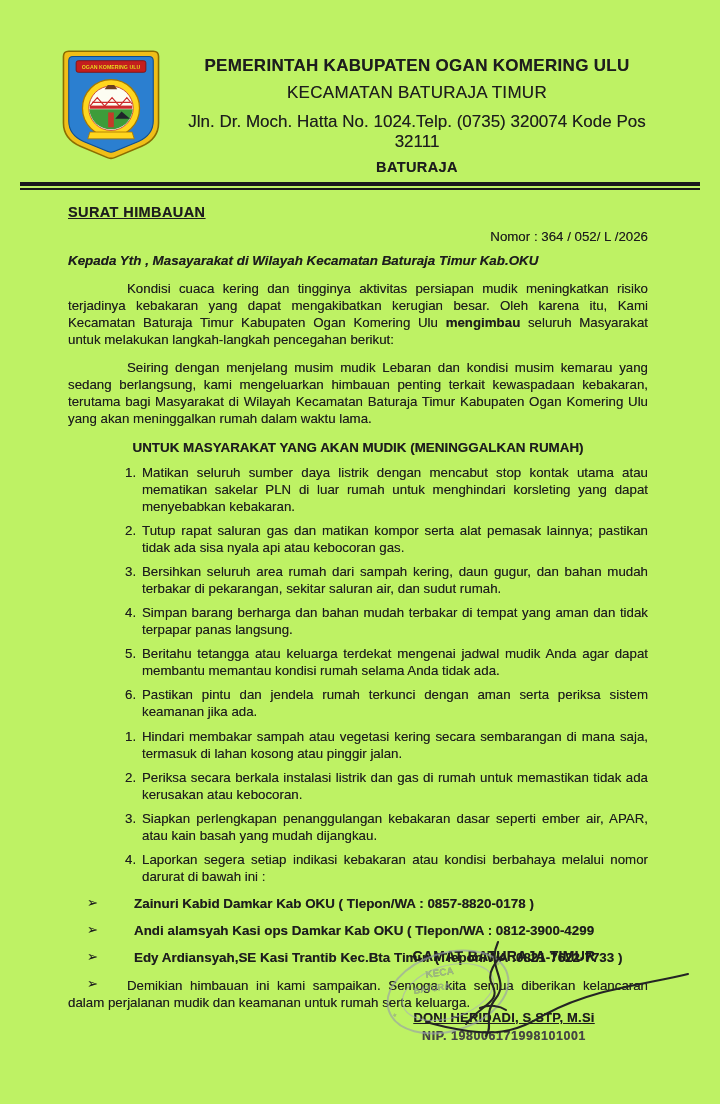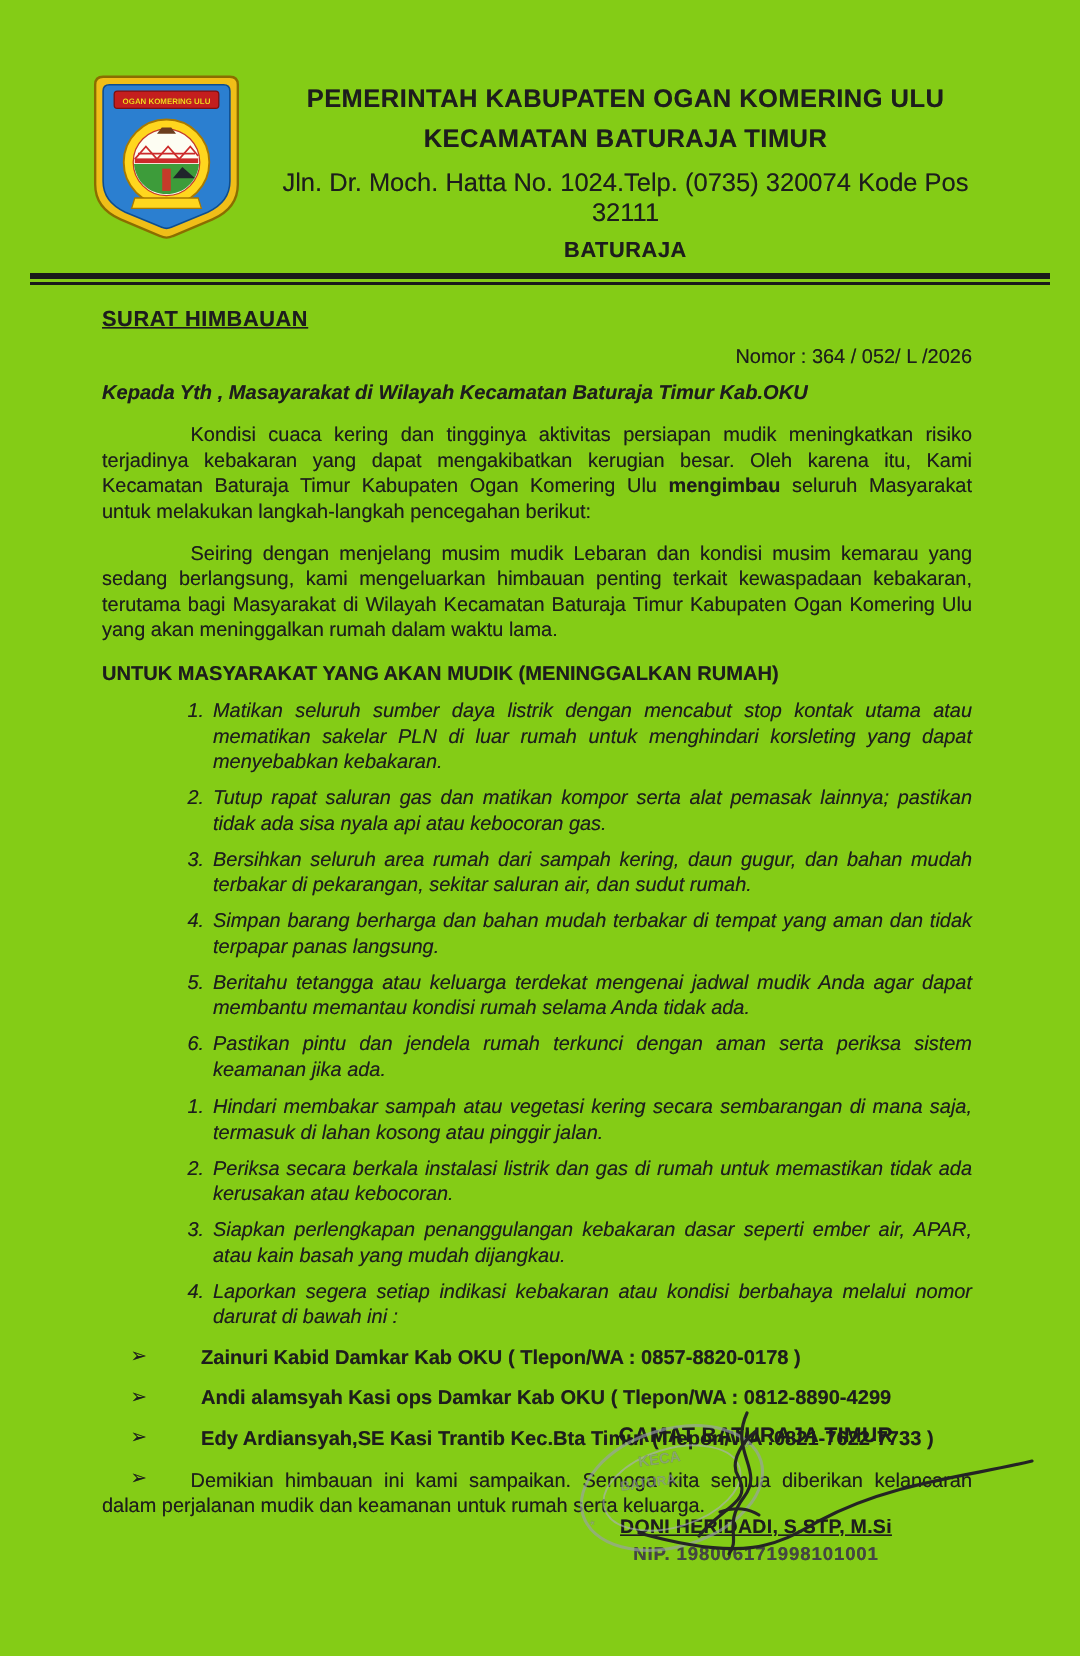--- a/index.html
+++ b/index.html
@@ -1,45 +1,45 @@
 <!DOCTYPE html>
 <html><head>
 <meta charset="utf-8">
 <style>
   * { margin:0; padding:0; box-sizing:border-box; }
   html,body { background:#e8e8e8; }
   .page {
     position:relative;
     width:720px; height:1104px;
     margin:0 auto;
-    background:#84cc16;
+    background:#bef264;
     overflow:hidden;
     font-family:"Liberation Sans", sans-serif;
     color:#1d1d1d;
     text-shadow:0 0 .4px rgba(30,30,30,.55);
   }
   
   .letterhead { display:flex; padding:44px 30px 0 58px; align-items:flex-start; }
   .crest { width:112px; flex:0 0 112px; margin-top:4px; }
   .crest svg { width:106px; height:112px; display:block; }
   .lh-text { flex:1; text-align:center; padding-top:12px; padding-right:26px; }
   .lh1 { font-size:17px; font-weight:bold; letter-spacing:.3px; margin-bottom:7px; }
-  .lh2 { font-size:17px; font-weight:bold; letter-spacing:.3px; margin-bottom:9px; }
+  .lh2 { font-size:17px; font-weight:normal; letter-spacing:.3px; margin-bottom:9px; }
   .lh3 { font-size:17px; margin-bottom:7px; }
   .lh4 { font-size:14.5px; font-weight:bold; letter-spacing:.4px; }
   .double-rule { margin:7px 20px 0 20px; border-top:4px solid #1a1a1a; border-bottom:2px solid #1a1a1a; height:8px; }
   
   .body { padding:10px 72px 0 68px; font-size:13.3px; line-height:17px; }
   .title-line { margin-top:4px; }
   .title-line span { font-size:14.5px; font-weight:bold; letter-spacing:.4px; text-decoration:underline; }
   .nomor { text-align:right; margin-top:7px; font-size:13.3px; }
   .addressee { text-align:left; margin-top:7px; font-size:13.4px; font-weight:bold; font-style:italic; }
   p.para { margin-top:11px; text-align:justify; text-indent:59px; }
-  h3.sec { margin-top:12px; font-size:13.4px; font-weight:bold; }
-  ol.numlist { list-style:none; counter-reset:item; margin-top:8px; padding-left:59px;font-style:italic; }
+  h3.sec { margin-top:12px; font-size:13.4px; font-weight:bold; text-align:center; }
+  ol.numlist { list-style:none; counter-reset:item; margin-top:8px; padding-left:59px; }
   ol.numlist li { counter-increment:item; position:relative; padding-left:15px; margin-bottom:7px; text-align:justify; }
   ol.numlist li::before { content:counter(item) "."; position:absolute; left:-2px; }
   ul.contacts { list-style:none; margin-top:10px; }
   ul.contacts li { position:relative; padding-left:66px; margin-bottom:10px; font-weight:bold; font-size:13.4px; }
   ul.contacts .arrow { position:absolute; left:19px; top:-1px; font-weight:normal; font-size:13px; }
   
   .sig-block { position:absolute; left:378px; top:948px; width:252px; text-align:center; }
   .sig-title { font-size:14px; font-weight:bold; letter-spacing:.3px; }
   .sig-gap { height:46px; }
   .sig-name { font-size:13px; font-weight:bold; text-decoration:underline; letter-spacing:.2px; }
@@ -117,21 +117,21 @@
 
         <li><span>Siapkan perlengkapan penanggulangan kebakaran dasar seperti ember air, APAR, atau kain basah yang mudah dijangkau.</span></li>
 
         <li><span>Laporkan segera setiap indikasi kebakaran atau kondisi berbahaya melalui nomor darurat di bawah ini :</span></li>
       </ol>
 
     <ul class="contacts">
 
         <li><span class="arrow">➢</span><span>Zainuri Kabid Damkar Kab OKU ( Tlepon/WA : 0857-8820-0178 )</span></li>
 
-        <li><span class="arrow">➢</span><span>Andi alamsyah Kasi ops Damkar Kab OKU ( Tlepon/WA : 0812-8890-4299</span></li>
+        <li><span class="arrow">➢</span><span>Andi alamsyah Kasi ops Damkar Kab OKU ( Tlepon/WA : 0812-3900-4299</span></li>
 
         <li><span class="arrow">➢</span><span>Edy Ardiansyah,SE Kasi Trantib Kec.Bta Timur (Tlepon/WA :0821-7622-7733 )</span></li>
 
         <li><span class="arrow">➢</span></li>
       </ul>
 
     <p class="para">Demikian himbauan ini kami sampaikan. Semoga kita semua diberikan kelancaran dalam perjalanan mudik dan keamanan untuk rumah serta keluarga.</p>
   </main>
 
   <div class="sig-block">

